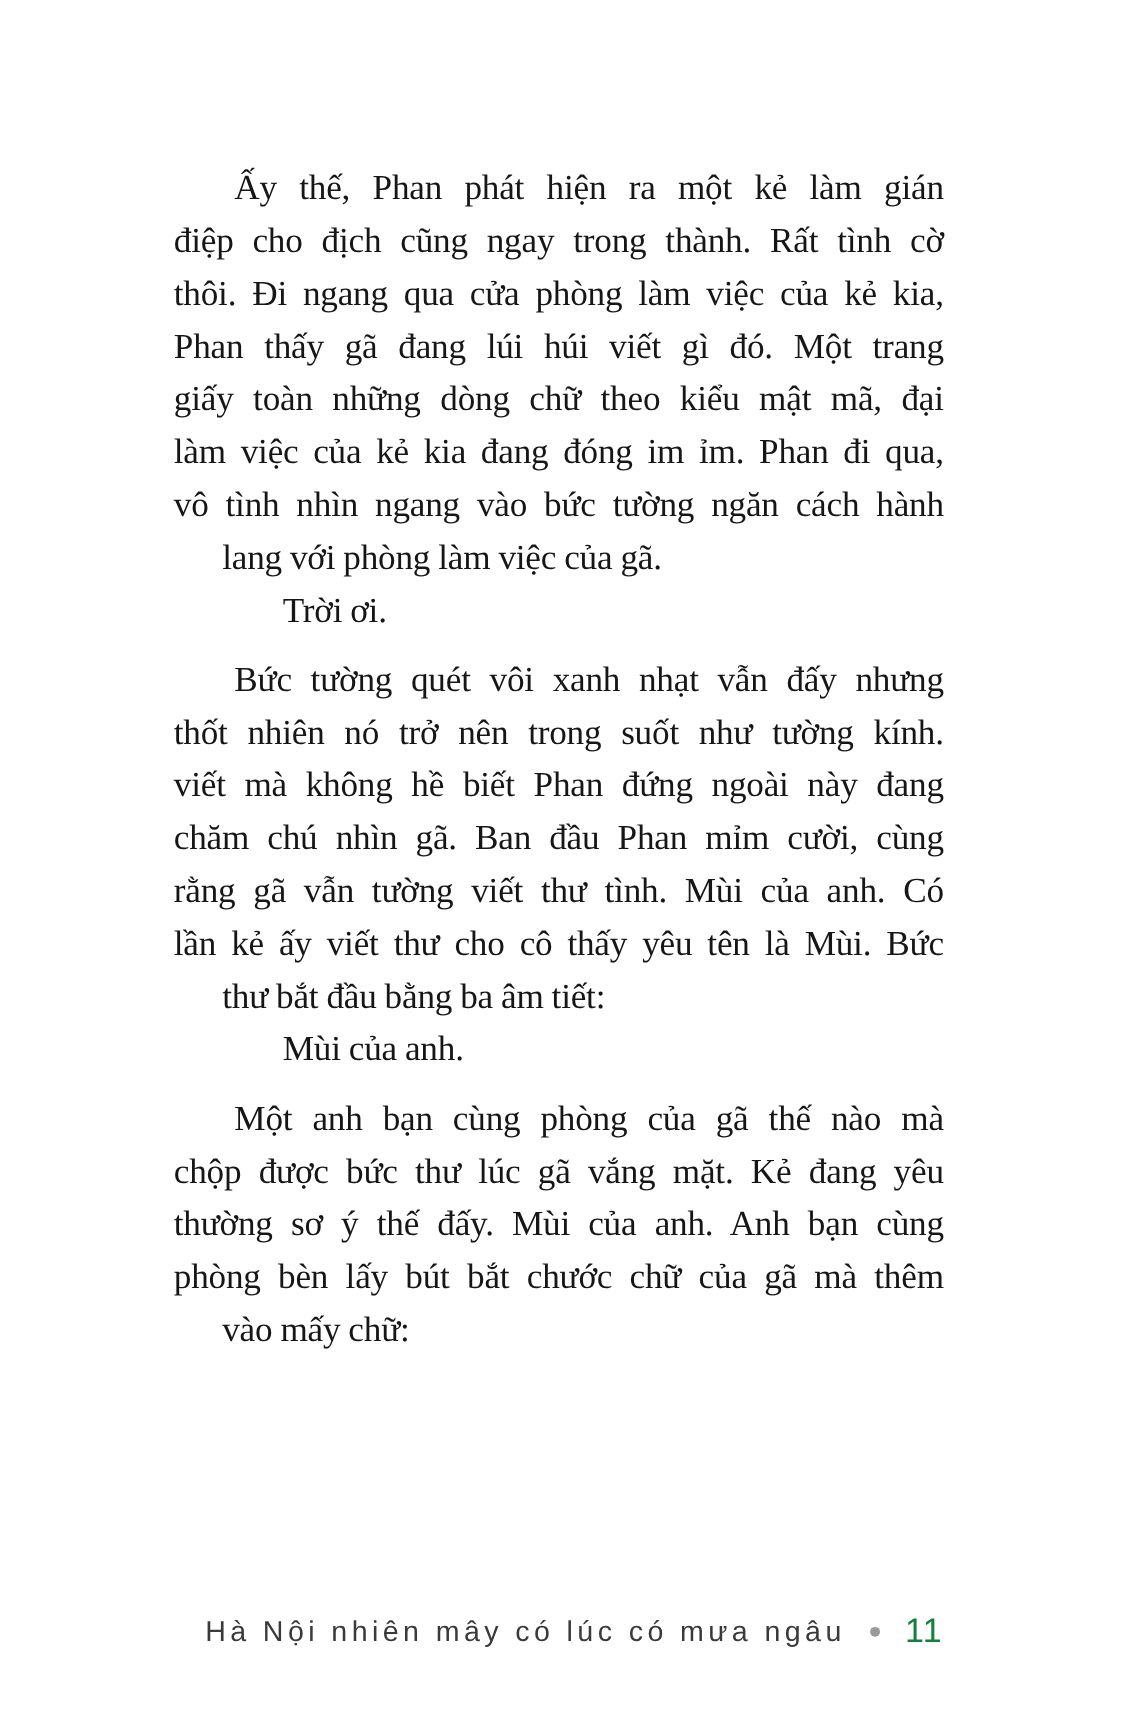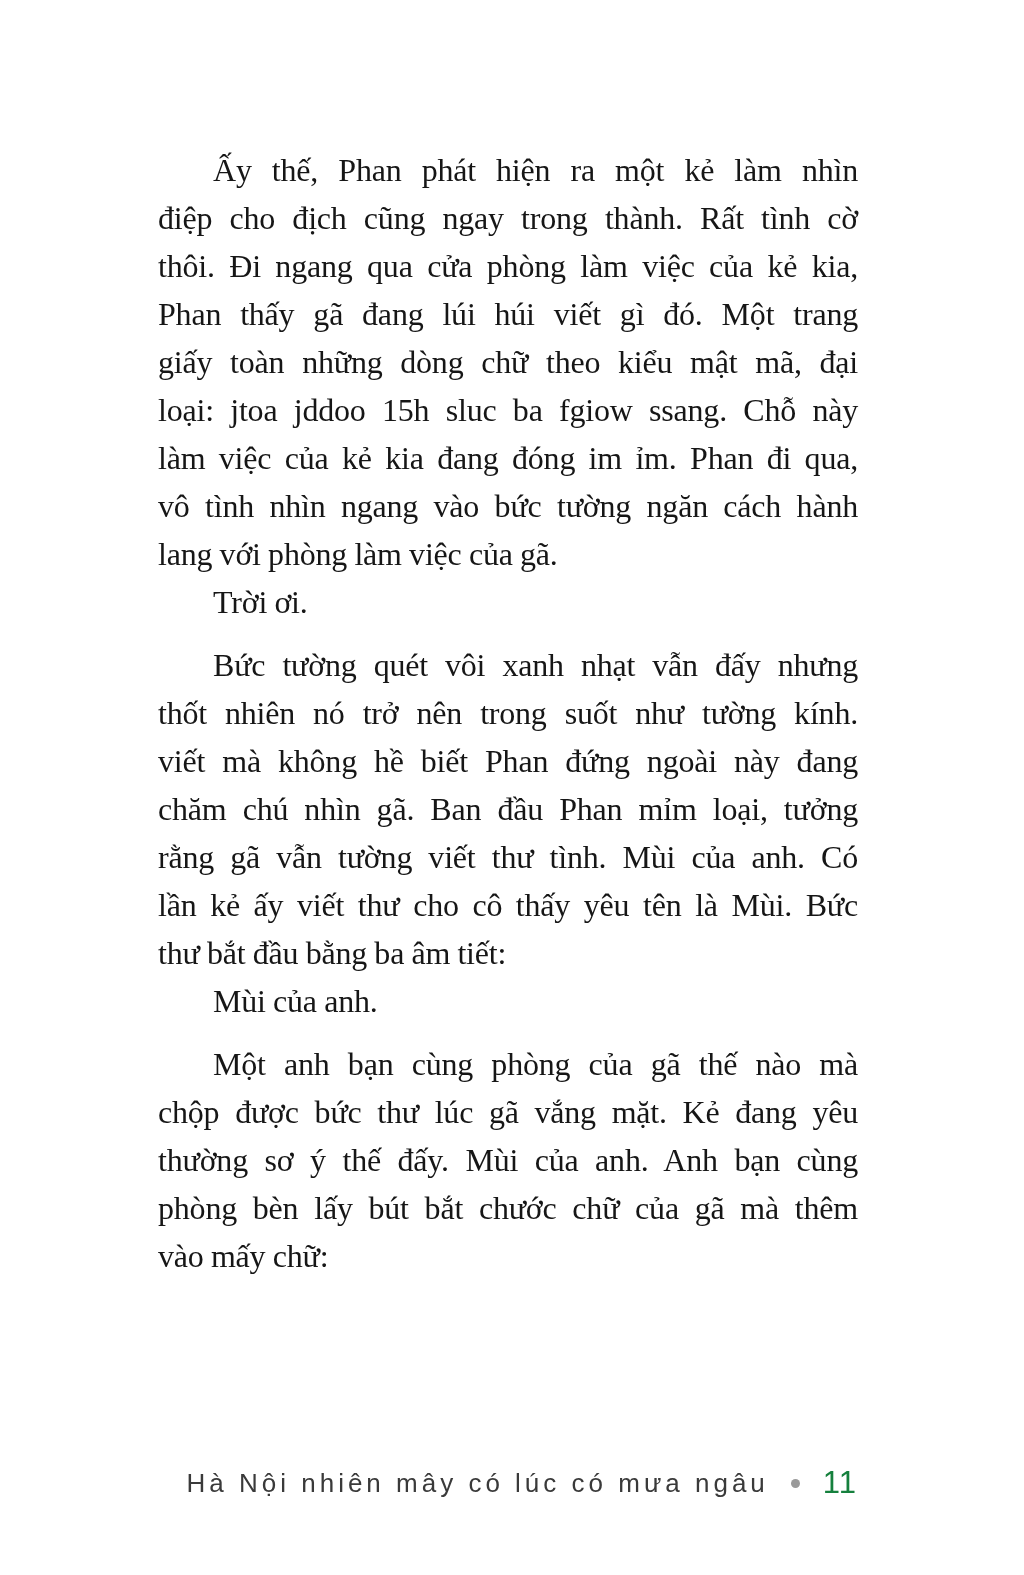--- a/index.html
+++ b/index.html
@@ -21,21 +21,21 @@
     line-height: 48px;
     letter-spacing: -0.2px;
     word-spacing: -0.5px;
   }
   .para { margin: 0; }
   .para.dialogue { margin-bottom: 15px; }
   .line {
     text-align: justify;
     text-align-last: justify;
   }
-  .line.last { text-align-last: auto; }
+  .line.last { text-align-last: auto; margin-left: 44px; }
   .line.first { text-indent: 55px; }
   .footer {
     position: absolute;
     top: 1462px;
     right: 167px;
     height: 42px;
     display: flex;
     align-items: center;
     font-family: "Liberation Sans", "DejaVu Sans", sans-serif;
   }
@@ -58,38 +58,37 @@
     color: #15803d;
     letter-spacing: 1px;
   }
 </style>
 </head>
 <body>
 
 <div class="page" style="background: rgb(255, 255, 255); color: rgb(22, 22, 22);">
   <main class="body-text">
       <div class="para">
-        <div class="line first">Ấy thế, Phan phát hiện ra một kẻ làm nhìn</div>
+        <div class="line first">Ấy thế, Phan phát hiện ra một kẻ làm gián</div>
         <div class="line">điệp cho địch cũng ngay trong thành. Rất tình cờ</div>
         <div class="line">thôi. Đi ngang qua cửa phòng làm việc của kẻ kia,</div>
         <div class="line">Phan thấy gã đang lúi húi viết gì đó. Một trang</div>
         <div class="line">giấy toàn những dòng chữ theo kiểu mật mã, đại</div>
-        <div class="line">loại: jtoa jddoo 15h sluc ba fgiow ssang. Chỗ này</div>
         <div class="line">làm việc của kẻ kia đang đóng im ỉm. Phan đi qua,</div>
         <div class="line">vô tình nhìn ngang vào bức tường ngăn cách hành</div>
         <div class="line last">lang với phòng làm việc của gã.</div>
       </div>
       <div class="para dialogue">
         <div class="line first last">Trời ơi.</div>
       </div>
       <div class="para">
         <div class="line first">Bức tường quét vôi xanh nhạt vẫn đấy nhưng</div>
         <div class="line">thốt nhiên nó trở nên trong suốt như tường kính.</div>
         <div class="line">viết mà không hề biết Phan đứng ngoài này đang</div>
-        <div class="line">chăm chú nhìn gã. Ban đầu Phan mỉm loại, tưởng</div>
+        <div class="line">chăm chú nhìn gã. Ban đầu Phan mỉm cười, cùng</div>
         <div class="line">rằng gã vẫn tường viết thư tình. Mùi của anh. Có</div>
         <div class="line">lần kẻ ấy viết thư cho cô thấy yêu tên là Mùi. Bức</div>
         <div class="line last">thư bắt đầu bằng ba âm tiết:</div>
       </div>
       <div class="para dialogue">
         <div class="line first last">Mùi của anh.</div>
       </div>
       <div class="para">
         <div class="line first">Một anh bạn cùng phòng của gã thế nào mà</div>
         <div class="line">chộp được bức thư lúc gã vắng mặt. Kẻ đang yêu</div>

